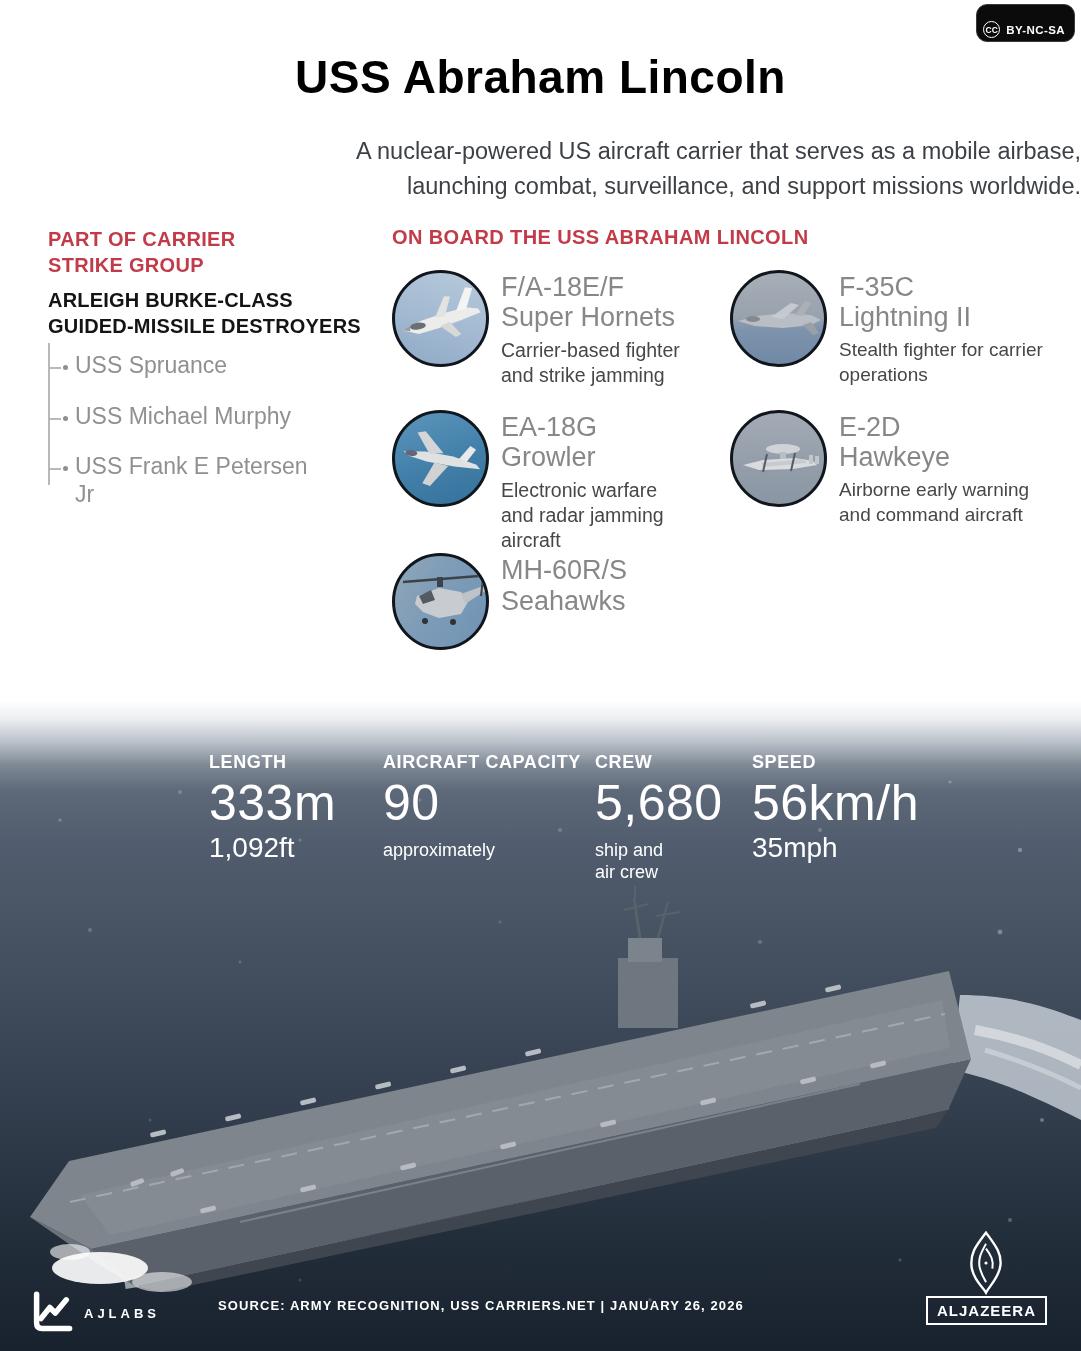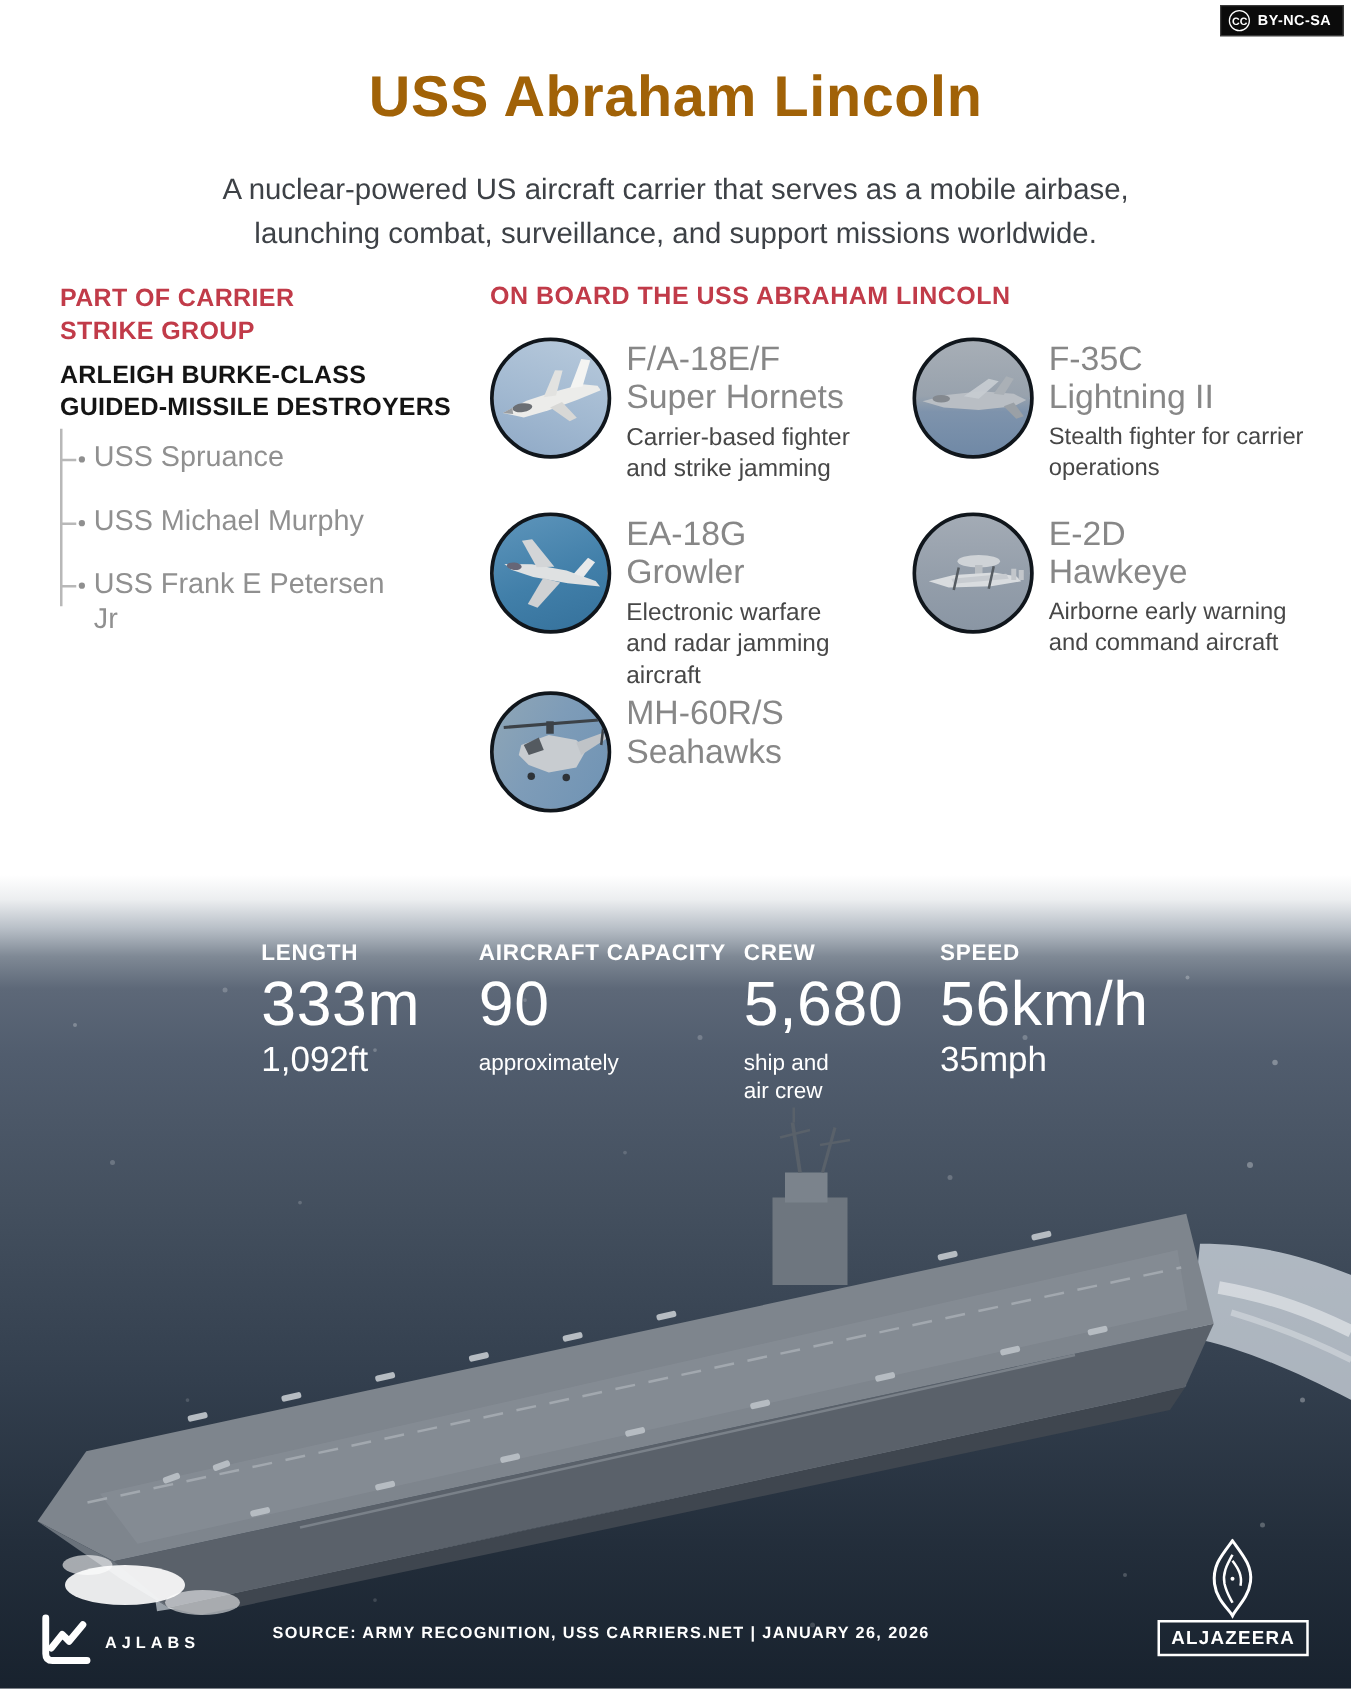--- a/index.html
+++ b/index.html
@@ -4,36 +4,36 @@
 <style>
   html,body { margin:0; padding:0; }
   body {
     width:1081px; height:1351px; position:relative; overflow:hidden;
     background:#ffffff; font-family:"Liberation Sans", sans-serif;
   }
 
   
   .cc-badge {
     position:absolute; top:4px; right:6px; background:#0b0b0b; color:#fff;
-    display:flex; align-items:center; gap:6px; padding:3px 9px 3px 6px;
-    border-radius:0; border:1px solid #3a3a3a;
+    display:flex; align-items:center; gap:6px; padding:16px 9px 3px 6px;
+    border-radius:11px; border:1px solid #3a3a3a;
   }
   .cc-circle {
     width:15px; height:15px; border:1.5px solid #fff; border-radius:50%;
     font-size:8.5px; font-weight:bold; display:flex; align-items:center; justify-content:center;
   }
   .cc-label { font-size:11.5px; font-weight:bold; letter-spacing:0.4px; }
 
   
   .title {
     position:absolute; top:50px; left:0; right:0; margin:0; text-align:center;
-    font-size:46px; font-weight:800; color:#a16207; letter-spacing:0.5px;
+    font-size:46px; font-weight:800; color:#000000; letter-spacing:0.5px;
   }
   .subtitle {
-    position:absolute; top:134px; left:0; right:0; text-align:center;
+    position:absolute; top:134px; left:0; right:0; text-align:right;
     font-size:23.5px; color:#3d4146; line-height:1.5;
   }
 
   
   .left-col { position:absolute; left:48px; top:226px; width:345px; }
   .red-heading { color:#c13b49; font-size:20px; font-weight:800; line-height:1.3; letter-spacing:0.3px; }
   .black-heading { color:#141414; font-size:20px; font-weight:800; line-height:1.3; letter-spacing:0.2px; margin-top:9px; }
   .ships { list-style:none; margin:13px 0 0 0; padding:0; position:relative; }
   .ships::before {
     content:""; position:absolute; left:0; top:-9px; height:142px;

